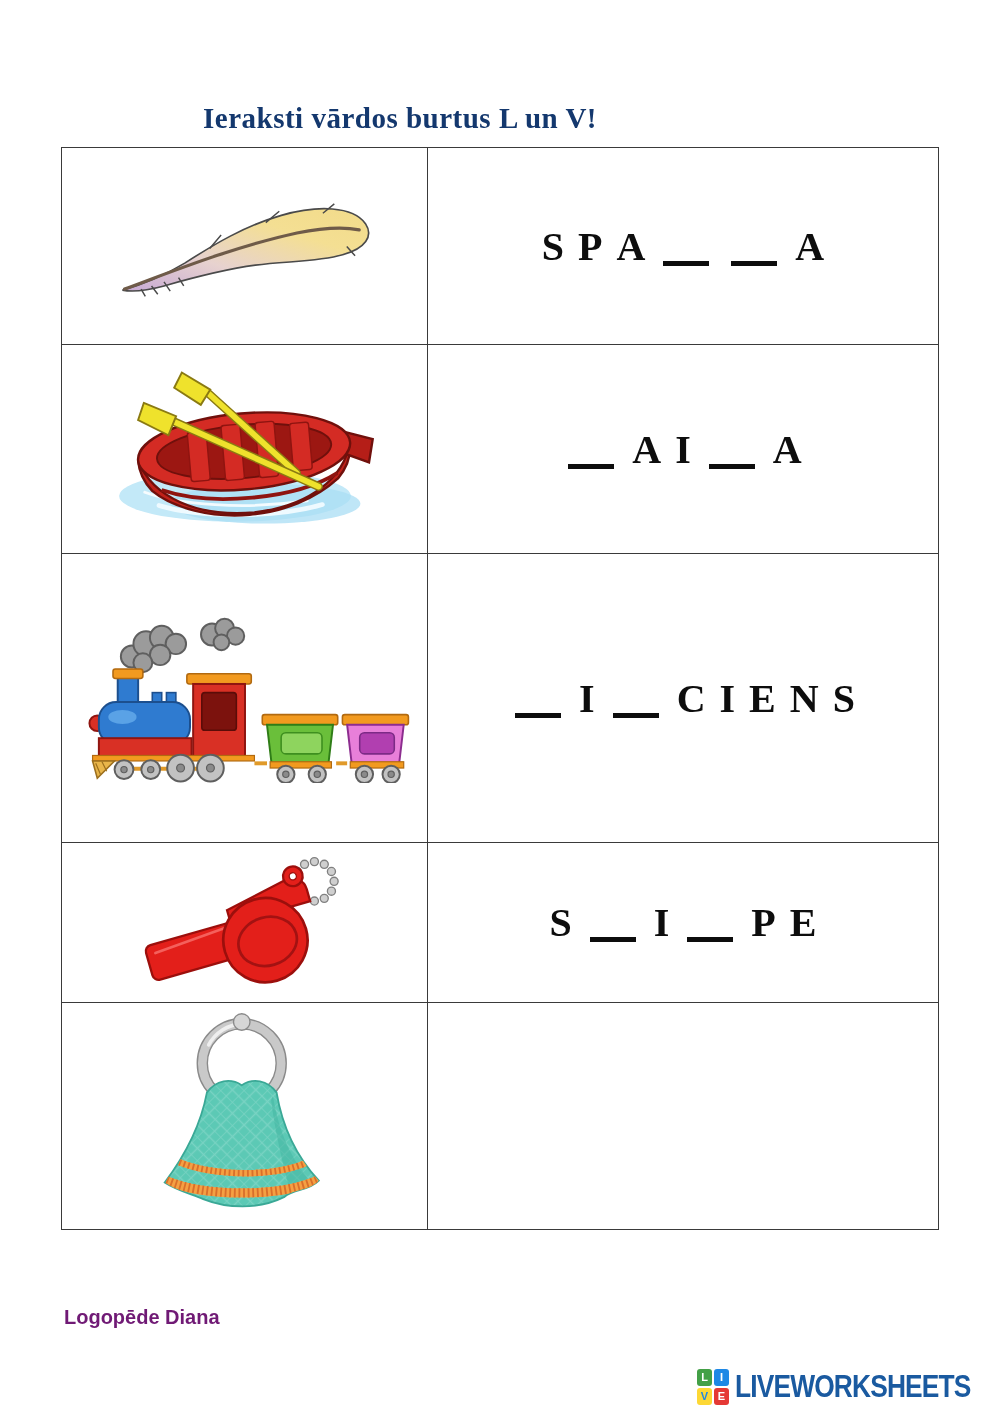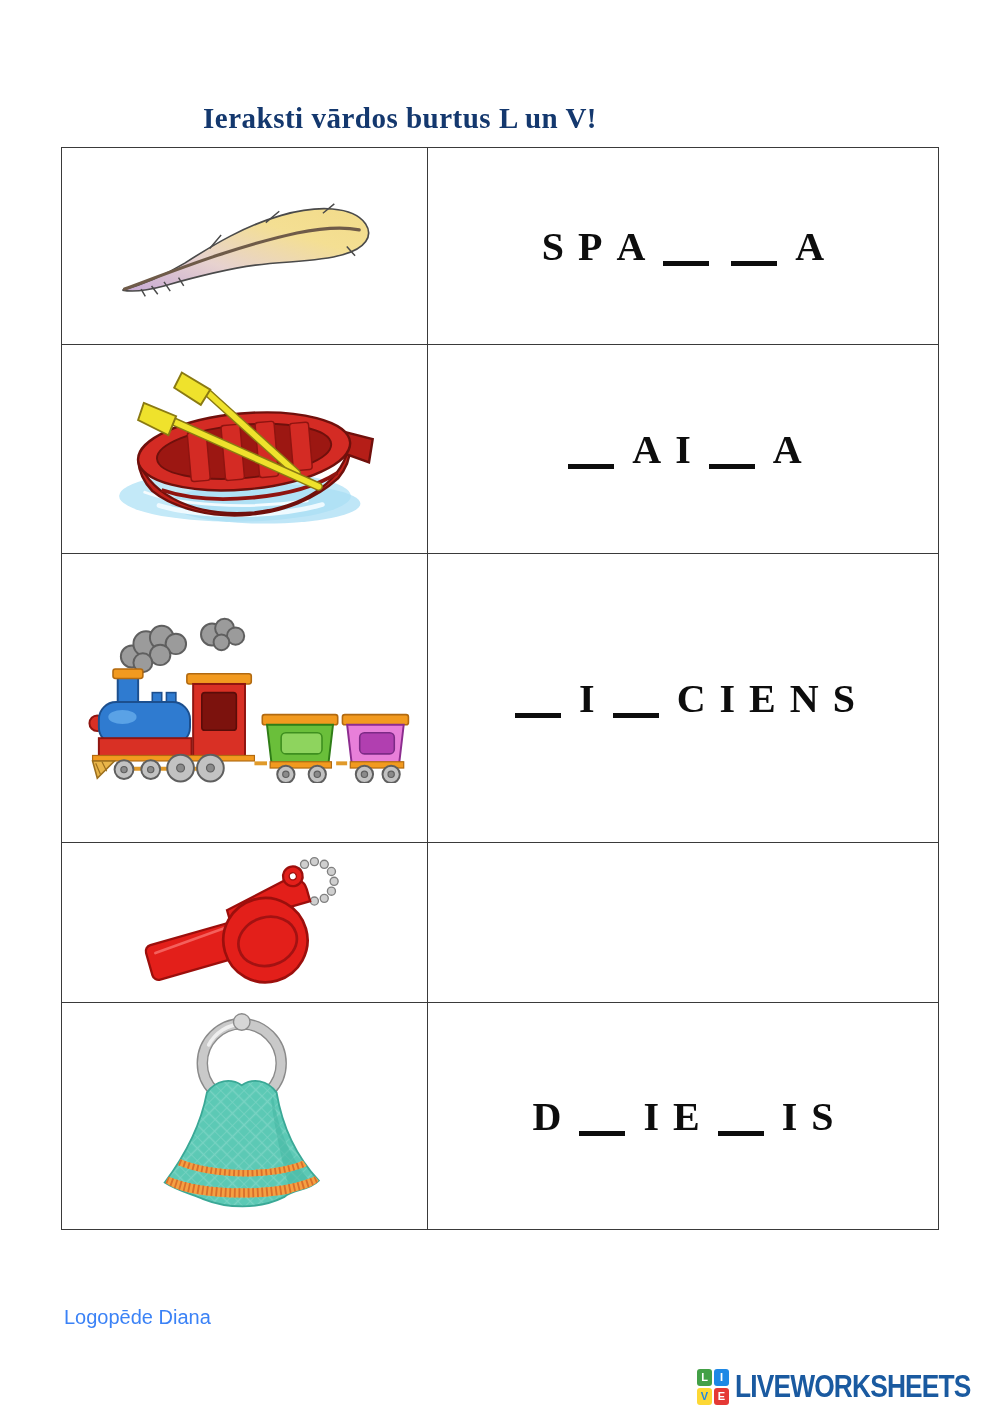--- a/index.html
+++ b/index.html
@@ -35,21 +35,21 @@
   .word-line{text-align:right;white-space:nowrap}
   .word-line .letter{
     font-family:"Liberation Serif",serif;font-weight:bold;font-size:40px;
     color:var(--word-color);margin:0 7px;display:inline-block;
   }
   .word-line .blank{
     display:inline-block;width:46px;height:5px;background:var(--word-color);
     margin:0 11px;vertical-align:-6px;
   }
   .footer-author{
-    position:absolute;left:64px;top:1306px;font-size:20px;color:#3b82f6;
+    position:absolute;left:64px;top:1306px;font-size:20px;color:#701a75;font-weight:bold;
   }
   .lw-logo{
     position:absolute;left:697px;top:1368px;display:flex;align-items:center;gap:6px;height:38px;
   }
   .lw-grid{
     display:grid;grid-template-columns:15px 15px;grid-template-rows:17px 17px;gap:2px;
   }
   .lw-sq{
     border-radius:3px;display:flex;align-items:center;justify-content:center;
     font-weight:bold;font-size:11px;line-height:1;
@@ -219,20 +219,23 @@
           <path d="M120,64 L190,50 C204,48 212,56 212,66 L212,80 L120,80 Z" fill="#e31f1a" stroke="#9c0f0c" stroke-width="2.5"></path>
           <circle cx="201" cy="48" r="11" fill="#e31f1a" stroke="#9c0f0c" stroke-width="2.5"></circle>
           <circle cx="201" cy="48" r="4" fill="#ffffff" stroke="#9c0f0c" stroke-width="1.5"></circle>
           <rect x="20" y="78" width="108" height="40" rx="7" fill="#e31f1a" stroke="#9c0f0c" stroke-width="2.5"></rect>
           <path d="M30,88 L118,82" stroke="#f4605c" stroke-width="3" stroke-linecap="round"></path>
           <circle cx="152" cy="108" r="47" fill="#e31f1a" stroke="#9c0f0c" stroke-width="3"></circle>
           <ellipse cx="154" cy="110" rx="33" ry="27" fill="none" stroke="#a31212" stroke-width="3"></ellipse>
         </g>
       </svg>
     </div>
+    <div class="cell-word">
+      <div class="word-line"><span class="letter">S</span><span class="blank"></span><span class="letter">I</span><span class="blank"></span><span class="letter">P</span><span class="letter">E</span></div>
+    </div>
   </div>
 
   <div class="ws-row r4">
     <div class="cell-img">
       <svg width="211" height="216" viewBox="0 0 230 235">
         <defs>
           <pattern id="quilt" width="18" height="18" patternUnits="userSpaceOnUse" patternTransform="rotate(45)">
             <rect width="18" height="18" fill="#5cc9b5"></rect>
             <path d="M0,0 H18 M0,9 H18 M0,0 V18 M9,0 V18" stroke="#79d3c3" stroke-width="1.6"></path>
           </pattern>
@@ -248,23 +251,20 @@
         <path d="M74,92 C84,78 100,76 112,84 C124,76 140,78 150,92 C156,128 170,160 196,188 C184,200 170,196 158,206 C130,220 95,218 70,208 C55,202 40,198 28,190 C52,158 68,124 74,92 Z" fill="url(#quilt)" stroke="#3aa896" stroke-width="2"></path>
         <g clip-path="url(#towelClip)">
           <path d="M146,96 C152,132 164,164 190,192 L166,204 C156,168 148,132 144,100 Z" fill="#46b6a2" opacity=".55"></path>
           <path d="M44,168 C82,183 148,185 186,167" fill="none" stroke="#f5a043" stroke-width="7"></path>
           <path d="M44,168 C82,183 148,185 186,167" fill="none" stroke="#d96f2a" stroke-width="7" stroke-dasharray="2,3"></path>
           <path d="M30,188 C70,205 152,207 196,187" fill="none" stroke="#f5a043" stroke-width="10"></path>
           <path d="M30,188 C70,205 152,207 196,187" fill="none" stroke="#d96f2a" stroke-width="10" stroke-dasharray="2,3"></path>
         </g>
       </svg>
     </div>
-    <div class="cell-word">
-      <div class="word-line"><span class="letter">D</span><span class="blank"></span><span class="letter">I</span><span class="letter">E</span><span class="blank"></span><span class="letter">I</span><span class="letter">S</span></div>
-    </div>
   </div>
 
 </div>
 
 <div class="footer-author">Logopēde Diana</div>
 
 <div class="lw-logo">
   <div class="lw-grid">
       <div class="lw-sq" style="background: rgb(67, 160, 71); color: rgb(255, 255, 255);">L</div>
       <div class="lw-sq" style="background: rgb(30, 136, 229); color: rgb(255, 255, 255);">I</div>

